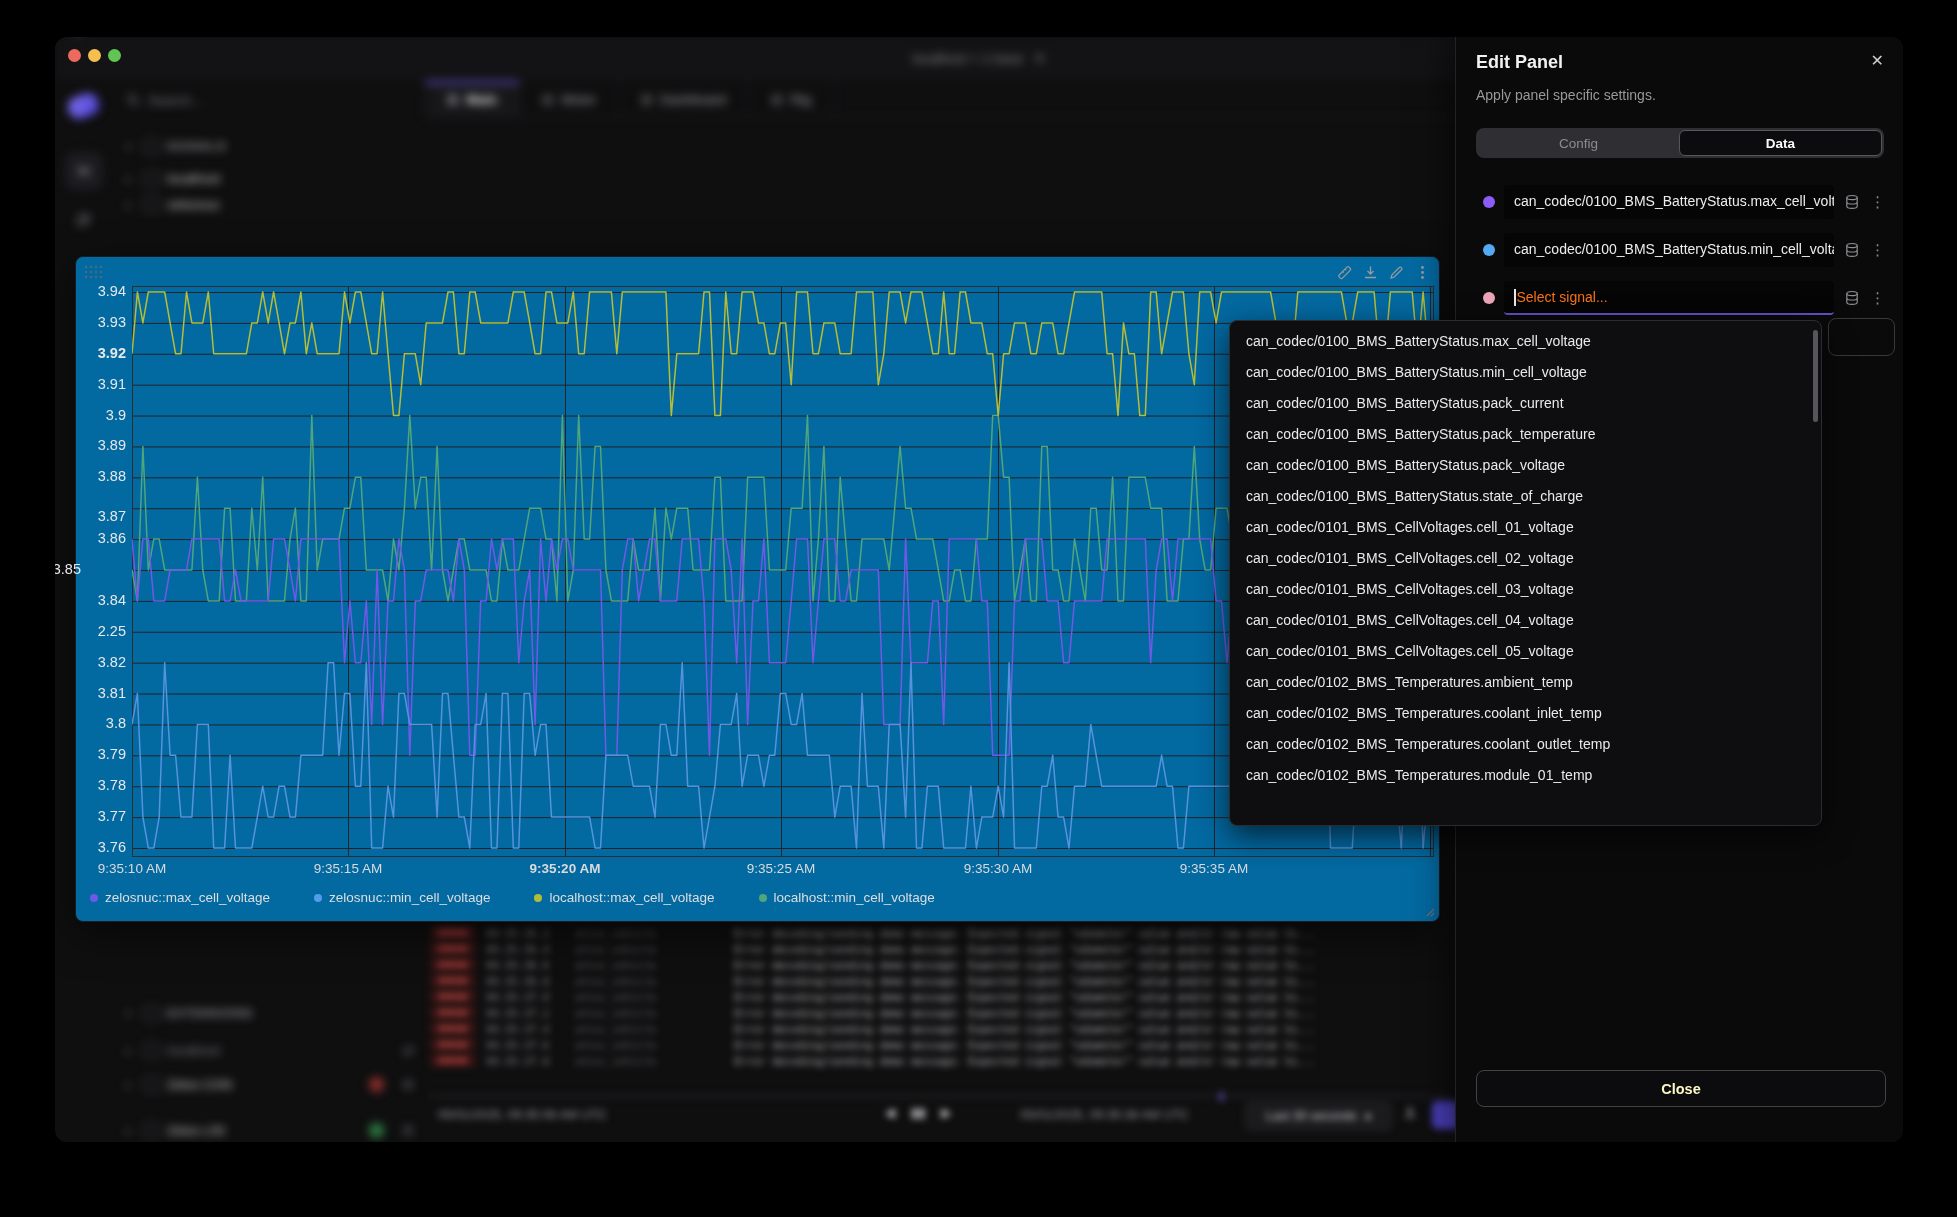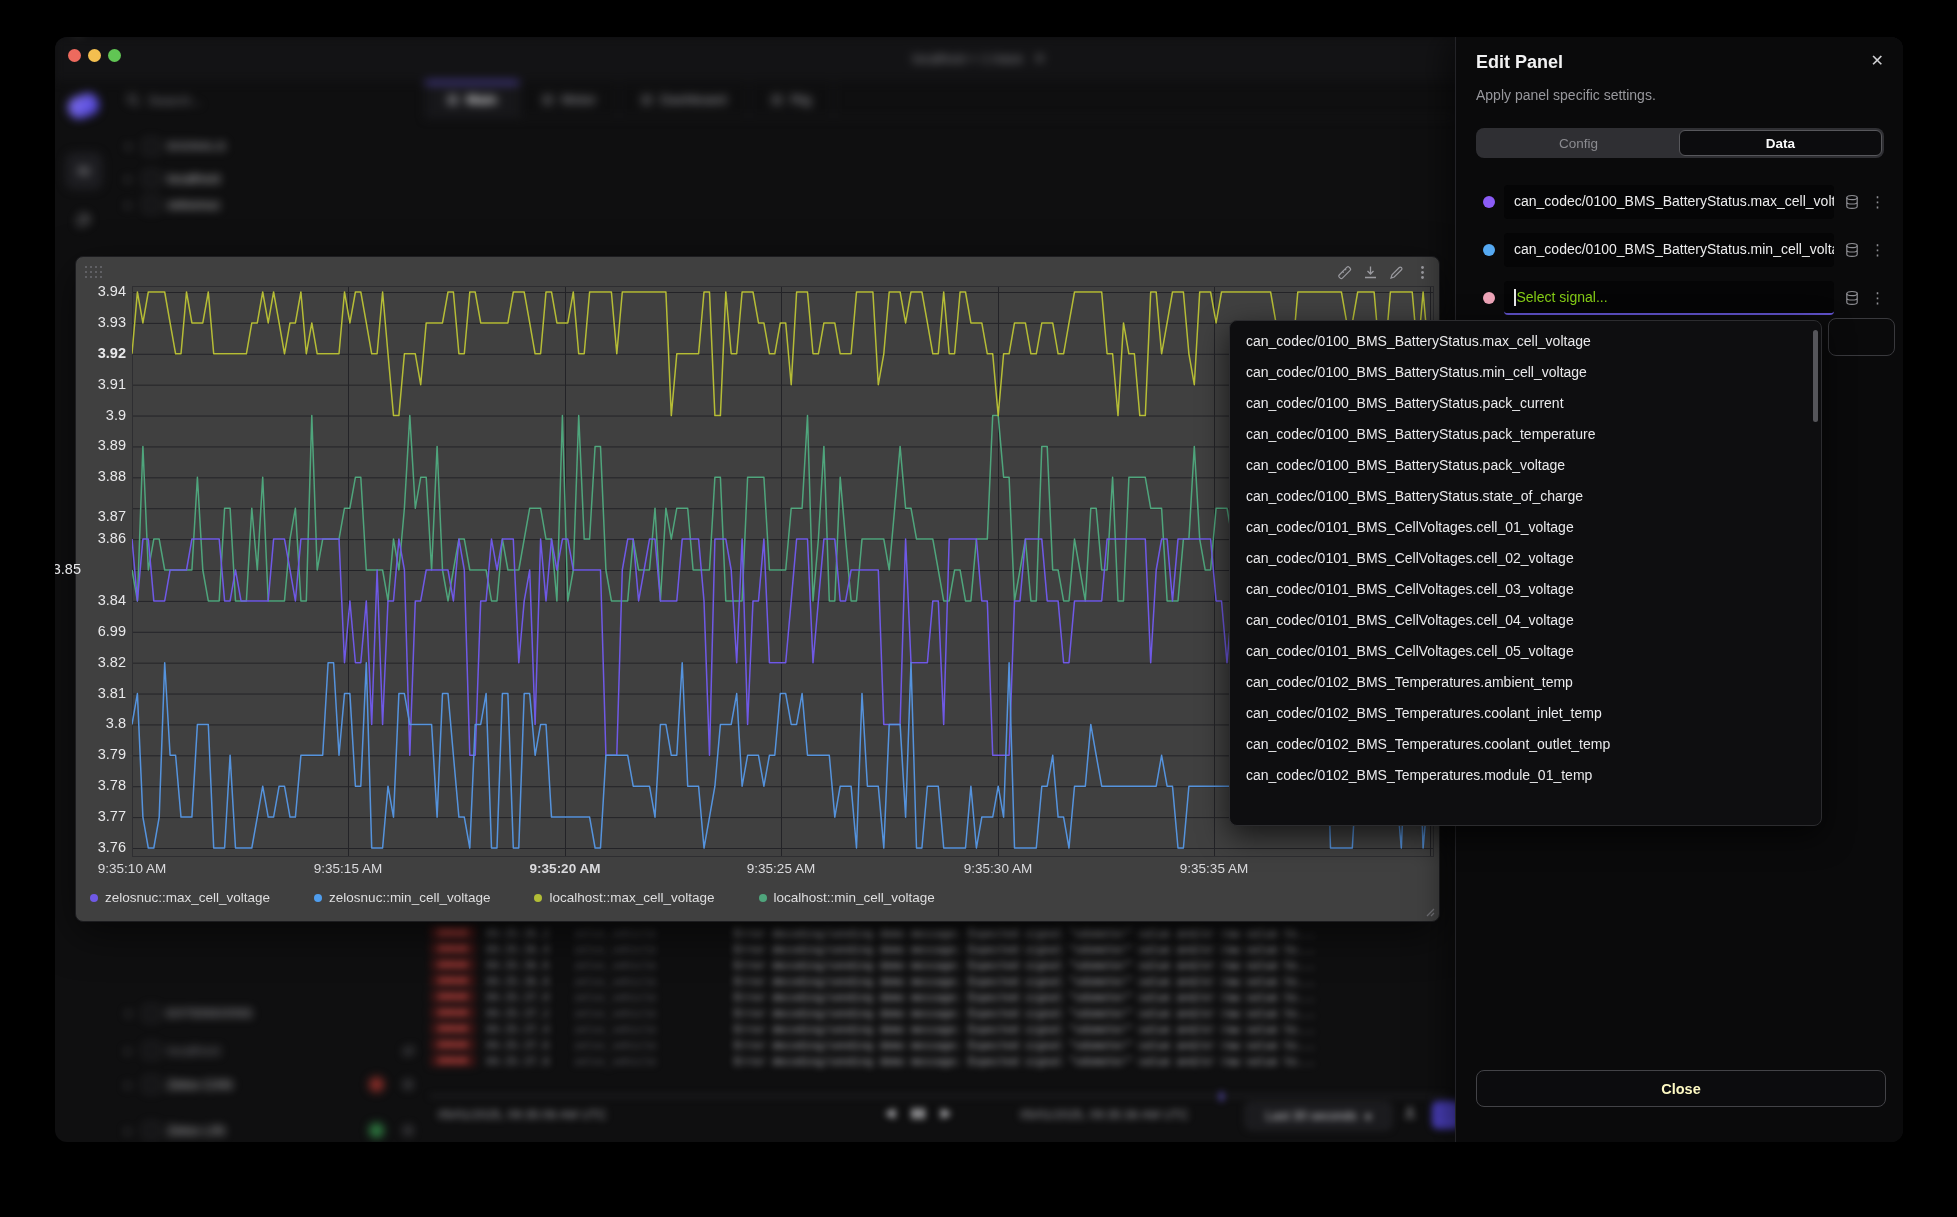--- a/index.html
+++ b/index.html
@@ -57,21 +57,21 @@
   .tr-track{position:absolute;left:0;top:0;width:100%;height:2px;background:#27272b;}
   .tr-head{position:absolute;left:790px;top:-3px;width:3px;height:9px;background:#6a5ae0;border-radius:1px;}
   .tr-time{position:absolute;top:13px;color:#95959a;font-size:12.5px;}
   .tr-controls{position:absolute;left:455px;top:10px;display:flex;gap:16px;color:#cfcfd3;font-size:13px;}
   .tr-pill{position:absolute;left:815px;top:7px;width:145px;height:26px;background:#1b1b1e;border:1px solid #2c2c30;
     border-radius:6px;color:#cfcfd3;font-size:12.5px;display:flex;align-items:center;justify-content:center;gap:8px;}
   .tr-dl{position:absolute;left:972px;top:9px;color:#a7a7ac;}
   .tr-purple{position:absolute;left:1002px;top:6px;width:28px;height:28px;border-radius:6px;background:#4c41c0;}
 
   
-  .chart-panel{position:absolute;left:20px;top:219px;width:1363px;height:664px;background:#404040;
+  .chart-panel{position:absolute;left:20px;top:219px;width:1363px;height:664px;background:#0369a1;
     border:1px solid #1c1c1f;border-radius:8px;box-shadow:0 12px 40px rgba(0,0,0,.55);}
   .drag-dots{position:absolute;left:9px;top:9px;display:grid;grid-template-columns:repeat(4,4px);grid-auto-rows:4px;gap:1px;}
   .drag-dots i{width:2px;height:2px;border-radius:50%;background:#6b6b70;}
   .chart-tools{position:absolute;right:8px;top:7px;display:flex;gap:9px;align-items:center;}
   .chart-tools .ti{width:17px;height:17px;color:#9a9a9f;display:flex;align-items:center;justify-content:center;}
   .plot-wrap{position:absolute;left:56px;top:29px;width:1302px;height:571px;}
   .ytick{position:absolute;right:1313px;width:46px;text-align:right;color:#e8e8ea;font-size:14.5px;}
   .xtick{position:absolute;top:604px;width:96px;text-align:center;color:#dadadd;font-size:13.5px;}
   .legend{position:absolute;left:14px;top:633px;display:flex;gap:44px;align-items:center;}
   .leg-item{display:flex;align-items:center;gap:7px;color:#dededf;font-size:13.5px;}
@@ -87,21 +87,21 @@
   .ep-seg{position:absolute;left:20px;top:91px;width:408px;height:30px;background:#2f2f33;border-radius:8px;
     display:flex;padding:2px;box-sizing:border-box;}
   .seg{flex:1;display:flex;align-items:center;justify-content:center;font-size:13.5px;color:#8b8b90;border-radius:6px;}
   .seg.active{background:#0c0c0e;border:1px solid #57575b;color:#fafafa;font-weight:bold;}
   .sig-row{position:absolute;left:20px;width:408px;height:34px;display:flex;align-items:center;}
   .sig-dot{width:12px;height:12px;border-radius:50%;margin:0 9px 0 7px;flex:none;}
   .sig-input{flex:1;height:34px;background:#050506;border-radius:4px;display:flex;align-items:center;
     padding:0 10px;overflow:hidden;white-space:nowrap;color:#ededee;font-size:14px;box-sizing:border-box;
     border-bottom:2px solid transparent;}
   .sig-input.active{border-bottom:2px solid #5f51c9;}
-  .sig-input .ph{color:#84cc16;}
+  .sig-input .ph{color:#f97316;}
   .caret{display:none;width:1.5px;height:17px;background:#e8e8ea;margin-right:1px;}
   .caret.active{display:inline-block;}
   .sig-db{margin-left:10px;color:#8e8e93;}
   .sig-more{margin-left:10px;width:14px;text-align:center;color:#8e8e93;font-size:15px;letter-spacing:0;}
   .ep-fragment{position:absolute;left:1773px;top:281px;width:65px;height:36px;border:1px solid #39393d;border-radius:8px;}
   .ep-closebtn{position:absolute;left:20px;bottom:35px;width:408px;height:35px;border:1px solid #434347;border-radius:8px;
     background:#0c0c0e;color:#fef9c3;font-size:14.5px;font-weight:bold;display:flex;align-items:center;justify-content:center;}
 
   
   .dropdown{position:absolute;left:1174px;top:283px;width:593px;height:506px;background:#0e0e10;
@@ -406,21 +406,21 @@
         <div class="ytick" style="top: 211.333px; right: 1313px;">3.88</div>
 
         <div class="ytick" style="top: 251px; right: 1313px;">3.87</div>
 
         <div class="ytick" style="top: 273.111px; right: 1313px;">3.86</div>
 
         <div class="ytick" style="top: 304px; right: 1358px;">3.85</div>
 
         <div class="ytick" style="top: 334.889px; right: 1313px;">3.84</div>
 
-        <div class="ytick" style="top: 365.778px; right: 1313px;">6.99</div>
+        <div class="ytick" style="top: 365.778px; right: 1313px;">2.25</div>
 
         <div class="ytick" style="top: 396.667px; right: 1313px;">3.82</div>
 
         <div class="ytick" style="top: 427.556px; right: 1313px;">3.81</div>
 
         <div class="ytick" style="top: 458.444px; right: 1313px;">3.8</div>
 
         <div class="ytick" style="top: 489.333px; right: 1313px;">3.79</div>
 
         <div class="ytick" style="top: 520.222px; right: 1313px;">3.78</div>

